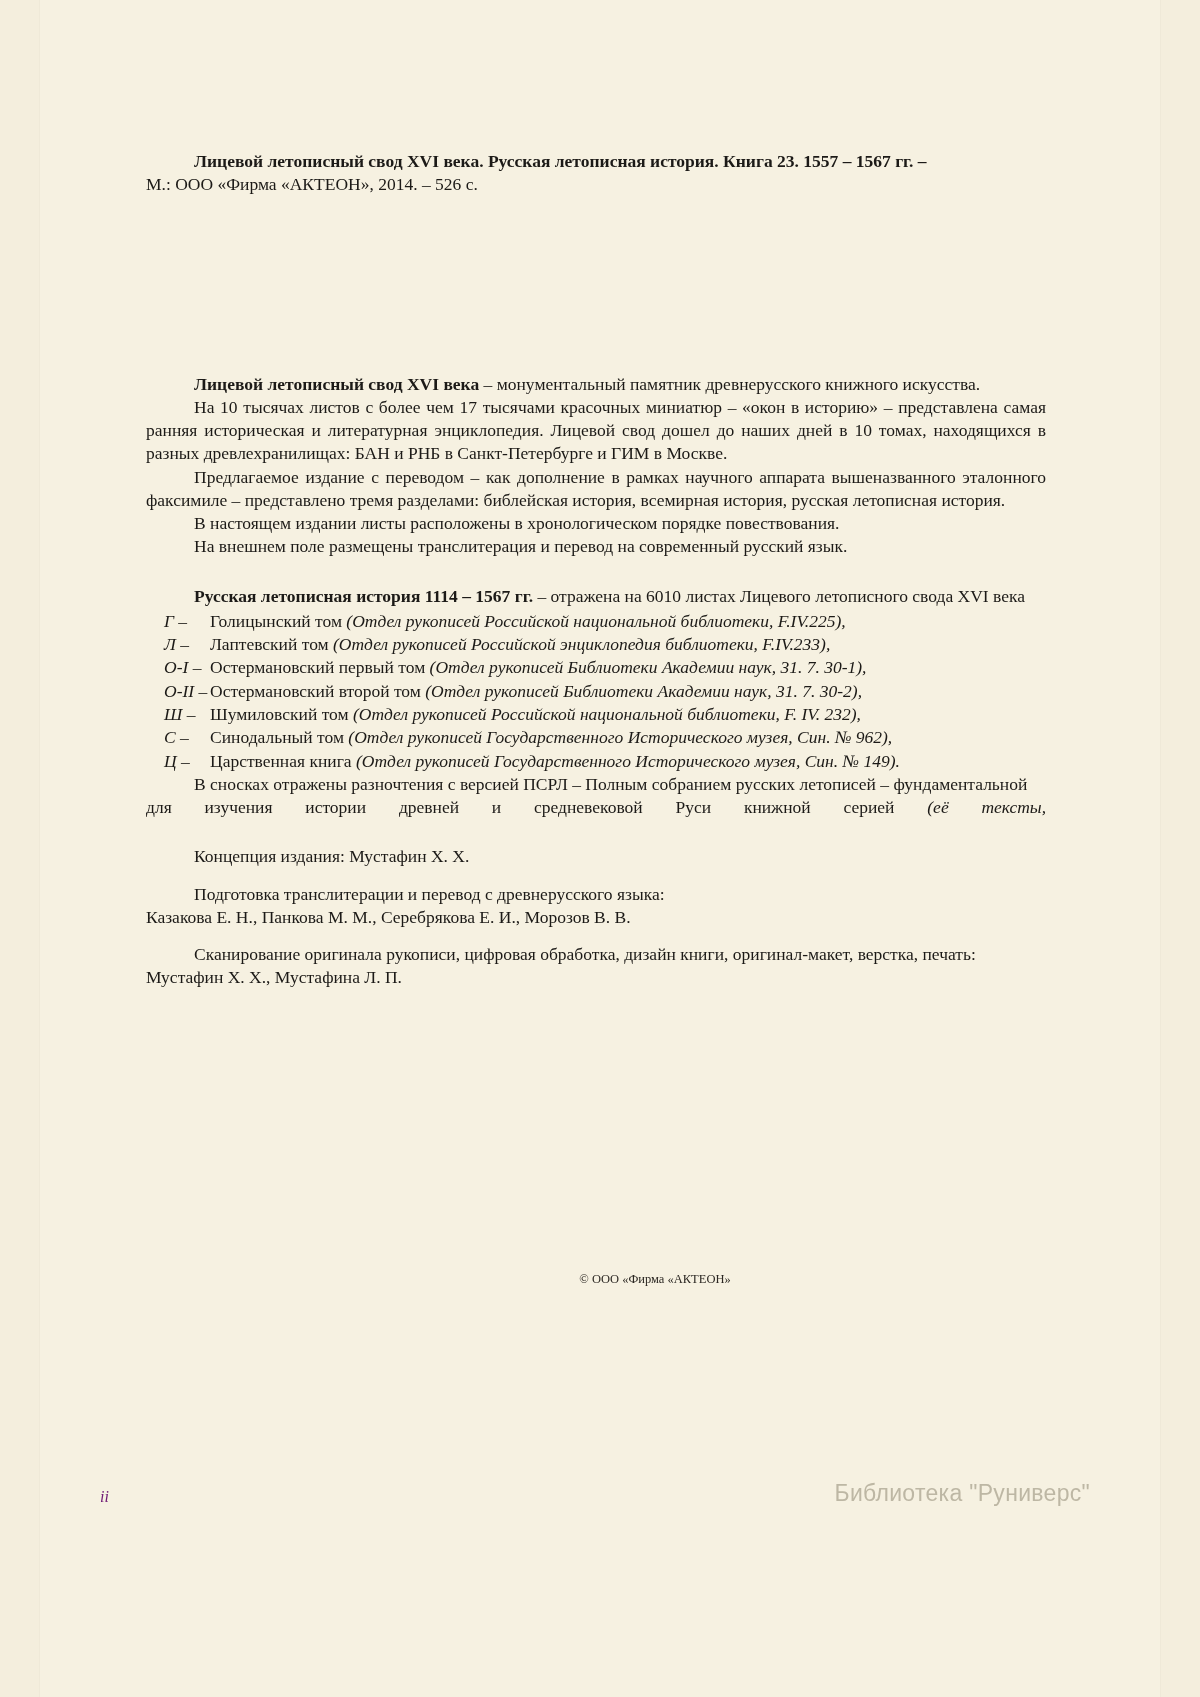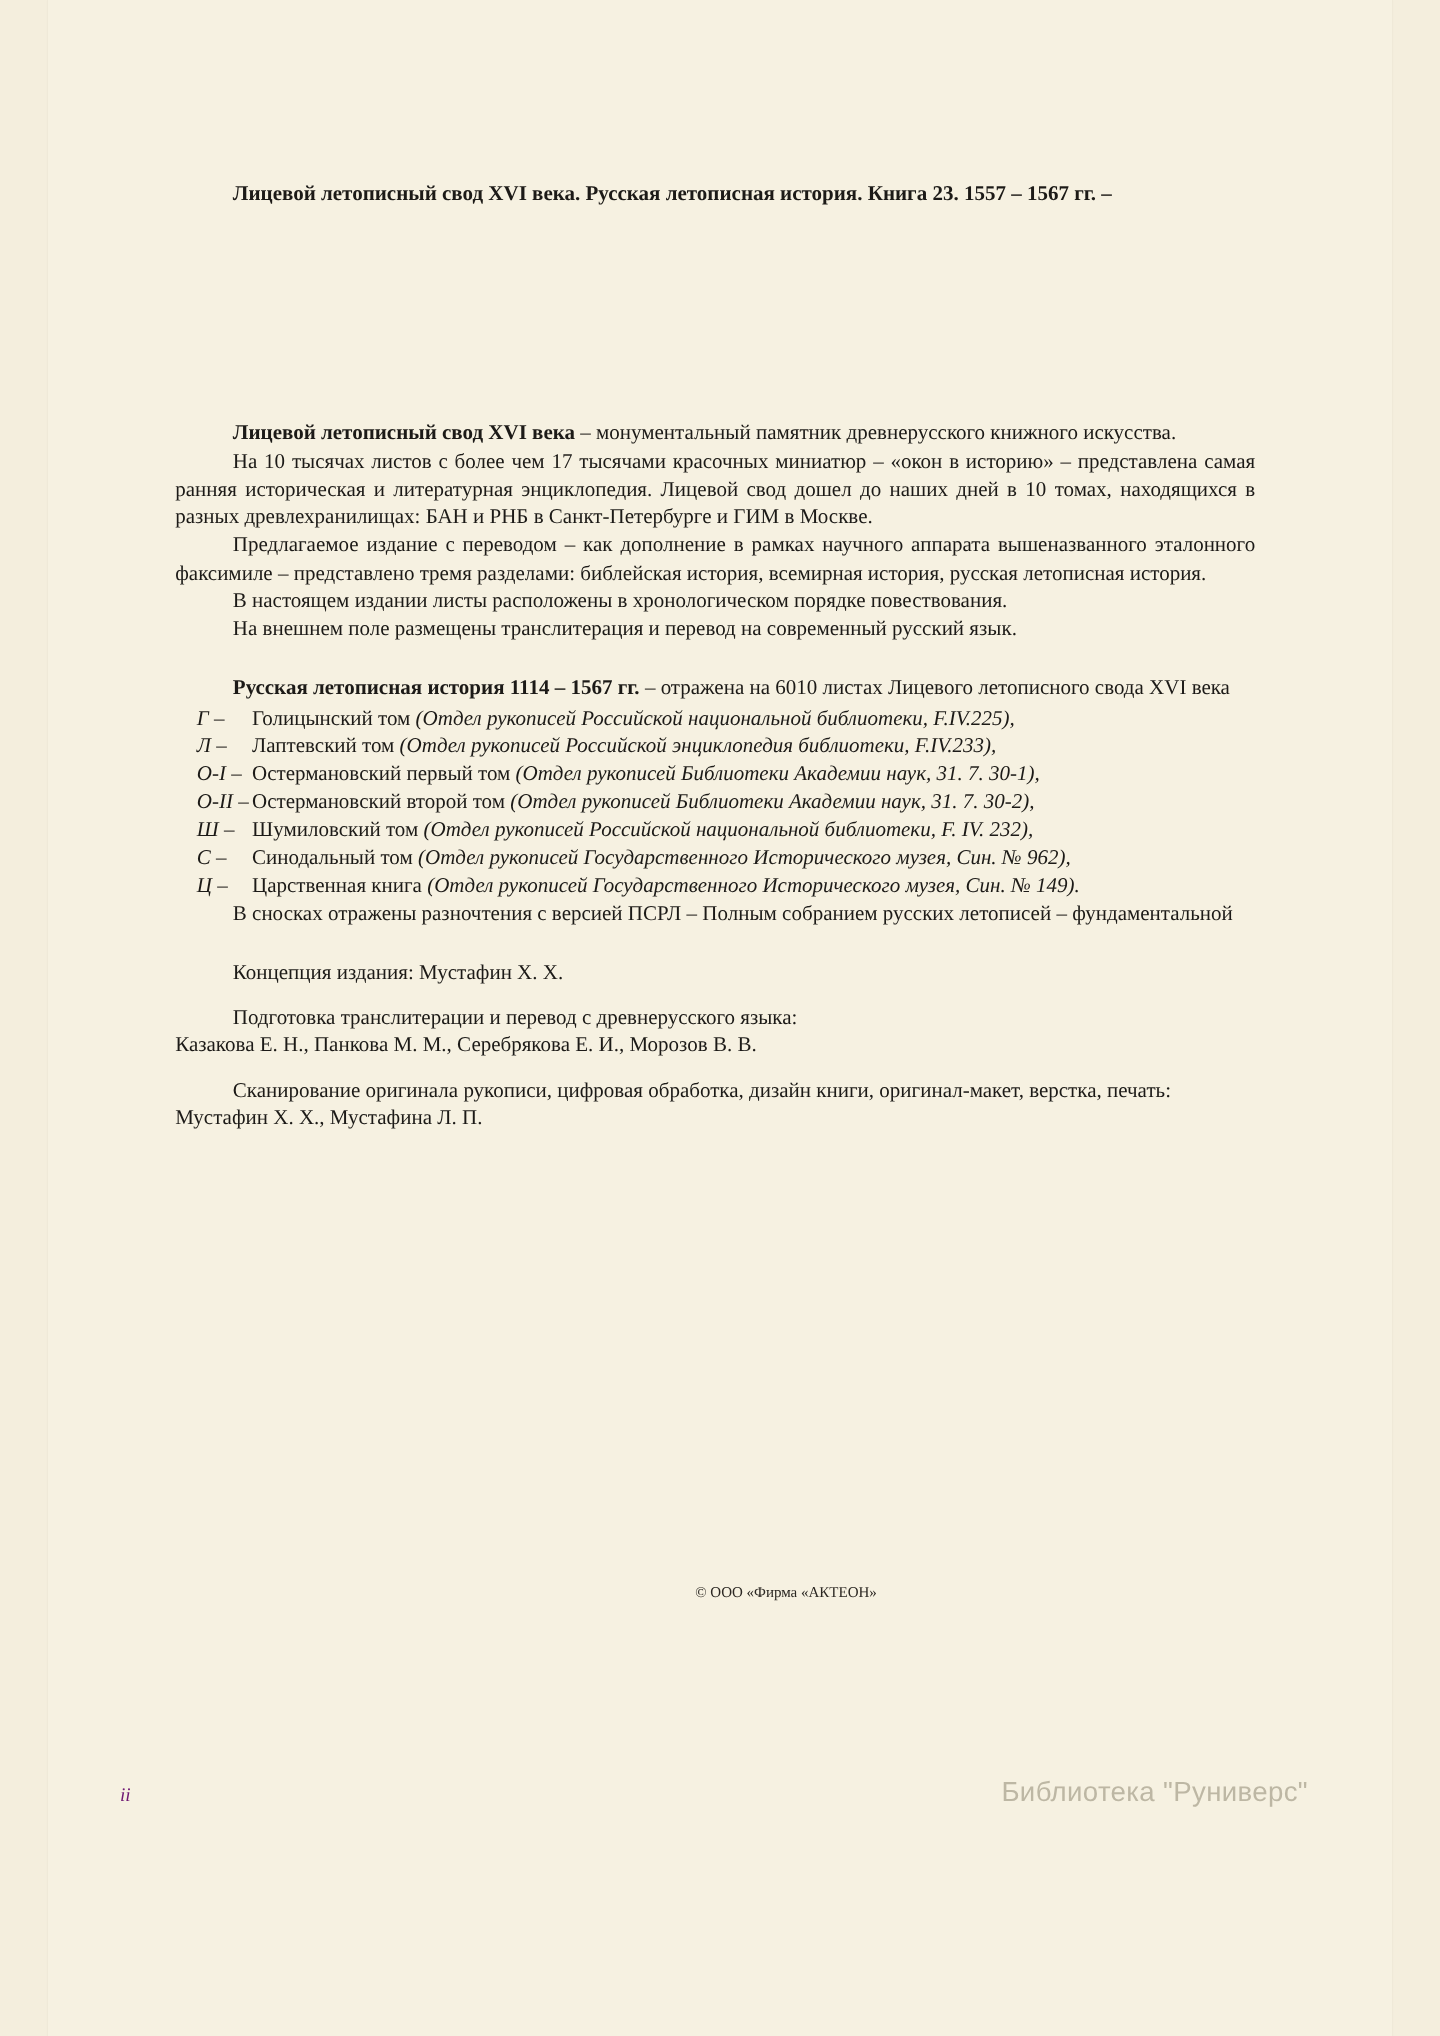--- a/index.html
+++ b/index.html
@@ -73,21 +73,21 @@
   }
 
   .justify-wide {
     text-align: justify;
     text-align-last: justify;
   }
 
   .copyright {
     position: absolute;
     left: 0;
-    top: 1320px;
+    top: 1272px;
     width: 1120px;
     text-align: center;
     font-size: 12.5px;
     color: #2b2722;
   }
   .copyright span { padding-left: 110px; }
 
   .folio {
     position: absolute;
     left: 60px;
@@ -109,20 +109,21 @@
 </head>
 <body>
 
 <div class="page">
   <div class="sheet">
 
     <div class="content">
 
       <div>
         <p class="indent"><span class="bold">Лицевой летописный свод XVI века. Русская летописная история. Книга 23. 1557 – 1567 гг. –</span></p>
+        <p>М.: ООО «Фирма «АКТЕОН», 2014. – 526 с.</p>
       </div>
 
       <div class="gap-big"></div>
 
       <div>
         <p class="indent"><span class="bold">Лицевой летописный свод XVI века</span><span> – монументальный памятник древнерусского книжного искусства.</span></p>
         <p class="indent">На 10 тысячах листов с более чем 17 тысячами красочных миниатюр – «окон в историю» – представлена самая ранняя историческая и литературная энциклопедия. Лицевой свод дошел до наших дней в 10 томах, находящихся в разных древлехранилищах: БАН и РНБ в Санкт-Петербурге и ГИМ в Москве.</p>
         <p class="indent">Предлагаемое издание с переводом – как дополнение в рамках научного аппарата вышеназванного эталонного факсимиле – представлено тремя разделами: библейская история, всемирная история, русская летописная история.</p>
         <p class="indent">В настоящем издании листы расположены в хронологическом порядке повествования.</p>
         <p class="indent">На внешнем поле размещены транслитерация и перевод на современный русский язык.</p>
@@ -158,20 +159,21 @@
             <span class="vol-sigla">С –</span>
             <span class="vol-text"><span>Синодальный том </span><span class="ital">(Отдел рукописей Государственного Исторического музея, Син. № 962),</span></span>
           </div>
           <div class="vol-row">
             <span class="vol-sigla">Ц –</span>
             <span class="vol-text"><span>Царственная книга </span><span class="ital">(Отдел рукописей Государственного Исторического музея, Син. № 149).</span></span>
           </div>
         </div>
 
         <p class="indent">В сносках отражены разночтения с версией ПСРЛ – Полным собранием русских летописей – фундаментальной</p>
+        <p class="justify-wide"><span>для изучения истории древней и средневековой Руси книжной серией</span> <span class="ital">(её тексты,</span></p>
       </div>
 
       <div class="gap-mid"></div>
 
       <div>
         <p class="indent">Концепция издания: Мустафин Х. Х.</p>
         <div class="gap-small"></div>
         <p class="indent">Подготовка транслитерации и перевод с древнерусского языка:</p>
         <p>Казакова Е. Н., Панкова М. М., Серебрякова Е. И., Морозов В. В.</p>
         <div class="gap-small"></div>

